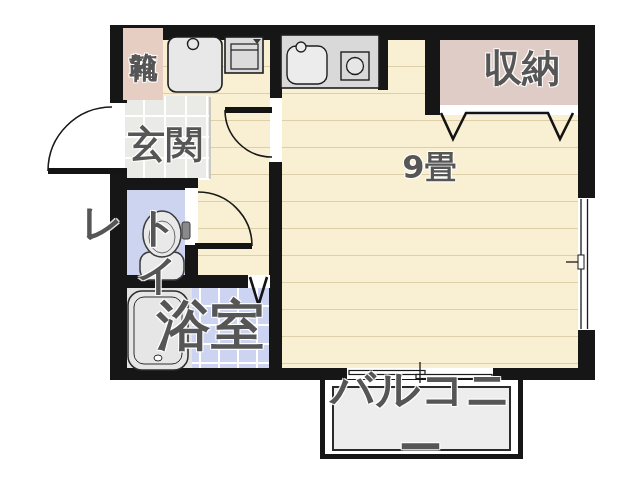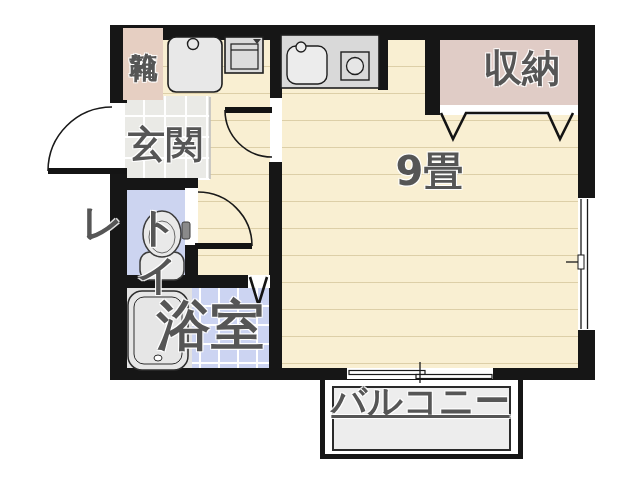--- a/index.html
+++ b/index.html
@@ -141,18 +141,18 @@
     </g>
 
     <line x1="210" y1="97" x2="210" y2="179" stroke="#bdbdbd" stroke-width="1.5"></line>
   </svg>
 
   <div class="label vtext" style="left:126px;top:31px;width:36px;height:70px;font-size:28px;">靴箱</div>
   <div class="label center" style="left:118px;top:118px;width:96px;height:54px;font-size:37px;letter-spacing:1px;text-align:center;">玄関</div>
   <div class="label vtext" style="left:140px;top:180px;width:46px;height:140px;font-size:41px;">トイレ</div>
   <div class="label center" style="left:153px;top:300px;width:115px;height:52px;font-size:54px;">浴室</div>
   <div class="label" style="left:352px;top:150px;width:155px;text-align:center;line-height:1.08;">
-    <div style="font-size:40px;">9畳</div>
+    <div style="font-size:32px;">9畳</div>
   </div>
   <div class="label center" style="left:440px;top:46px;width:164px;height:44px;font-size:38px;">収納</div>
-  <div class="label center" style="left:328px;top:380px;width:185px;height:42px;font-size:35px;text-decoration:underline;">バルコニー</div>
+  <div class="label center" style="left:328px;top:398px;width:185px;height:42px;font-size:44px;">バルコニー</div>
 
 </div>
 
 </body></html>

